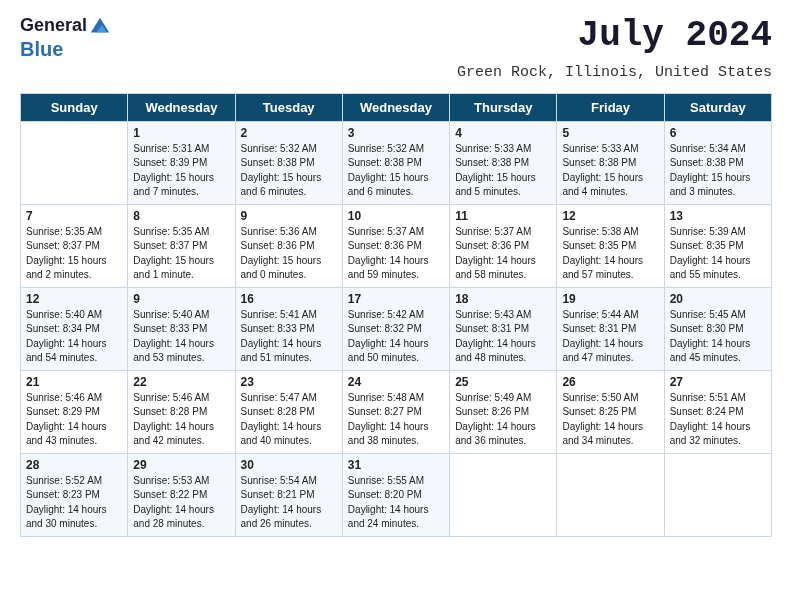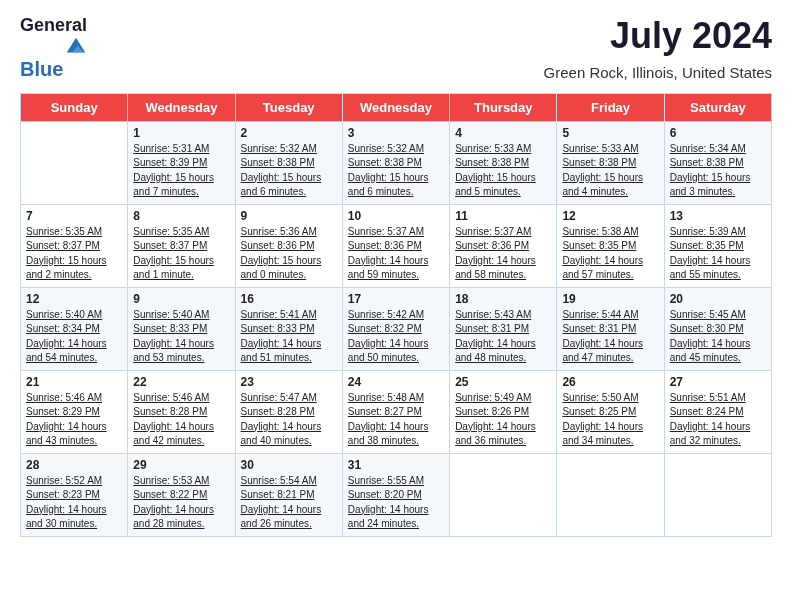--- a/index.html
+++ b/index.html
@@ -32,39 +32,40 @@
       color: #2a6db5;
       line-height: 1.1;
     }
     .logo-icon {
       width: 22px;
       height: 22px;
       margin-left: 2px;
     }
     .title-block {
       text-align: right;
+      font-family: Liberation Mono, monospace;
     }
     .month-year {
       font-size: 36px;
       font-weight: bold;
       color: #1a1a2e;
       line-height: 1.1;
     }
     .location {
       font-size: 15px;
       color: #333;
       margin-top: 8px;
     }
     table {
       width: 100%;
       border-collapse: collapse;
       table-layout: fixed;
     }
     thead tr th {
-      background-color: #ef4444;
+      background-color: #0c4a6e;
       color: #fff;
       font-size: 13px;
       font-weight: bold;
       padding: 6px 4px;
       text-align: center;
       border: 1px solid #c8d8e8;
     }
     tbody tr td {
       border: 1px solid #c8d8e8;
       vertical-align: top;
@@ -83,33 +84,32 @@
     .day-number {
       font-weight: bold;
       font-size: 12px;
       margin-bottom: 2px;
       display: block;
     }
     .cell-content {
       font-size: 10px;
       line-height: 1.45;
       color: #222;
-      text-decoration: underline;
     }
     .empty-cell {
       background: #fff !important;
     }
   </style>
 </head>
 <body>
 
 <div class="header">
   <div class="logo">
     <div>
-      <div style="display:flex; align-items:flex-end;flex-direction:column;">
+      <div style="display:flex; align-items:flex-start;">
         <span class="logo-text-general">General</span>
         <svg class="logo-icon" viewBox="0 0 24 24" fill="none">
           <polygon points="12,2 22,18 2,18" fill="#2a6db5"></polygon>
           <polygon points="14,10 20,18 8,18" fill="#5aaaf0" opacity="0.7"></polygon>
         </svg>
       </div>
       <div>
         <span class="logo-text-blue">Blue</span>
       </div>
     </div>

